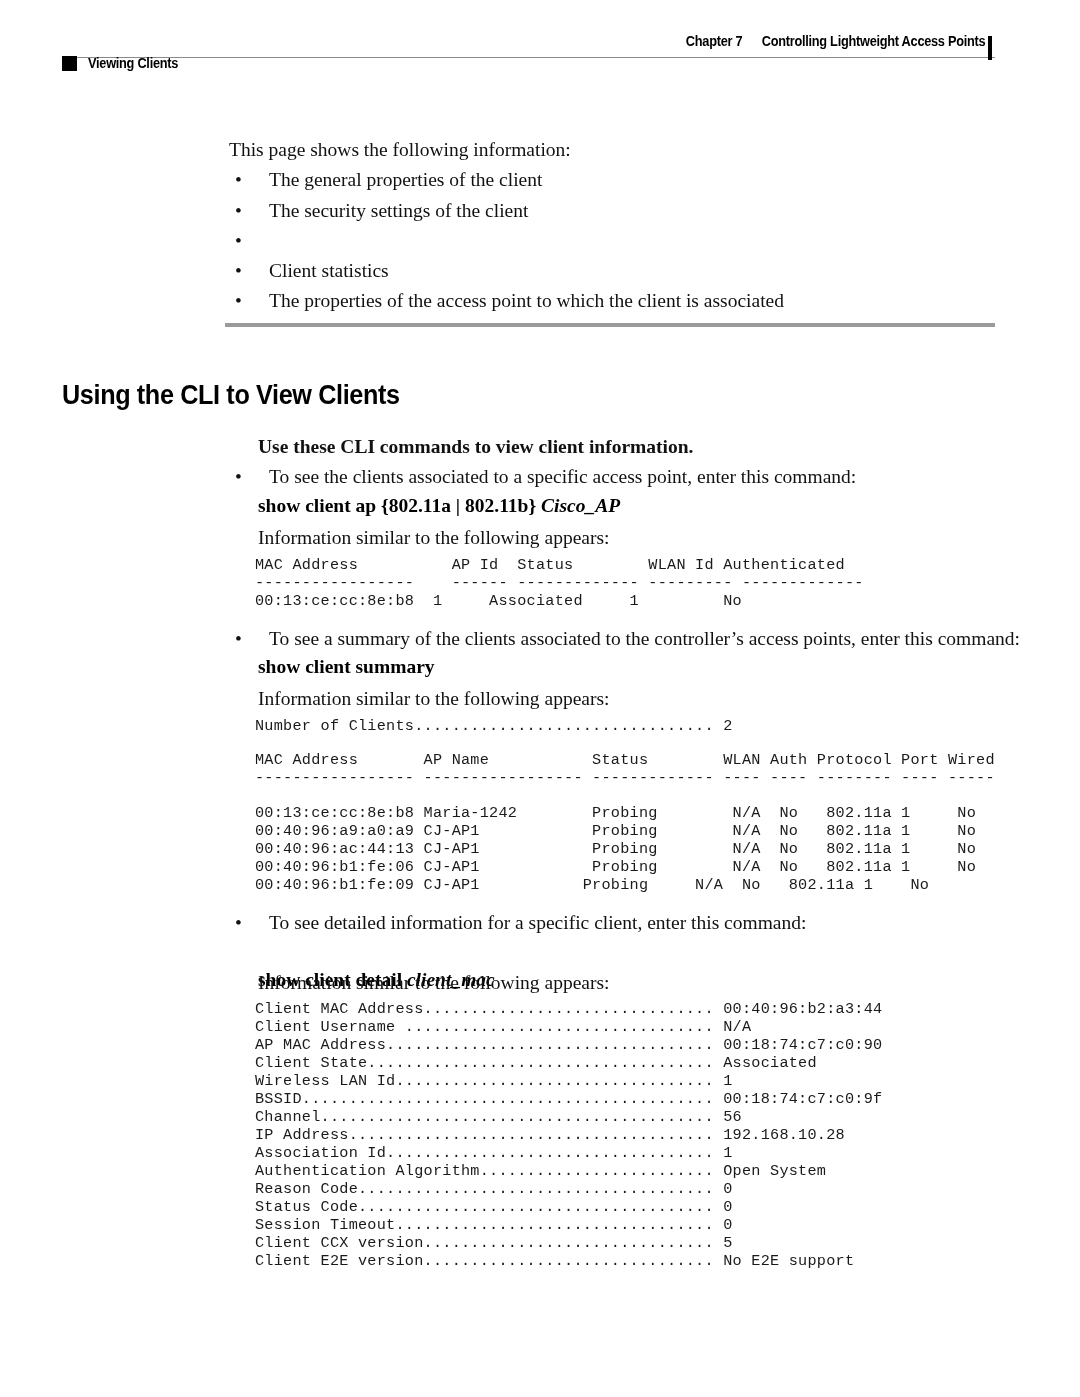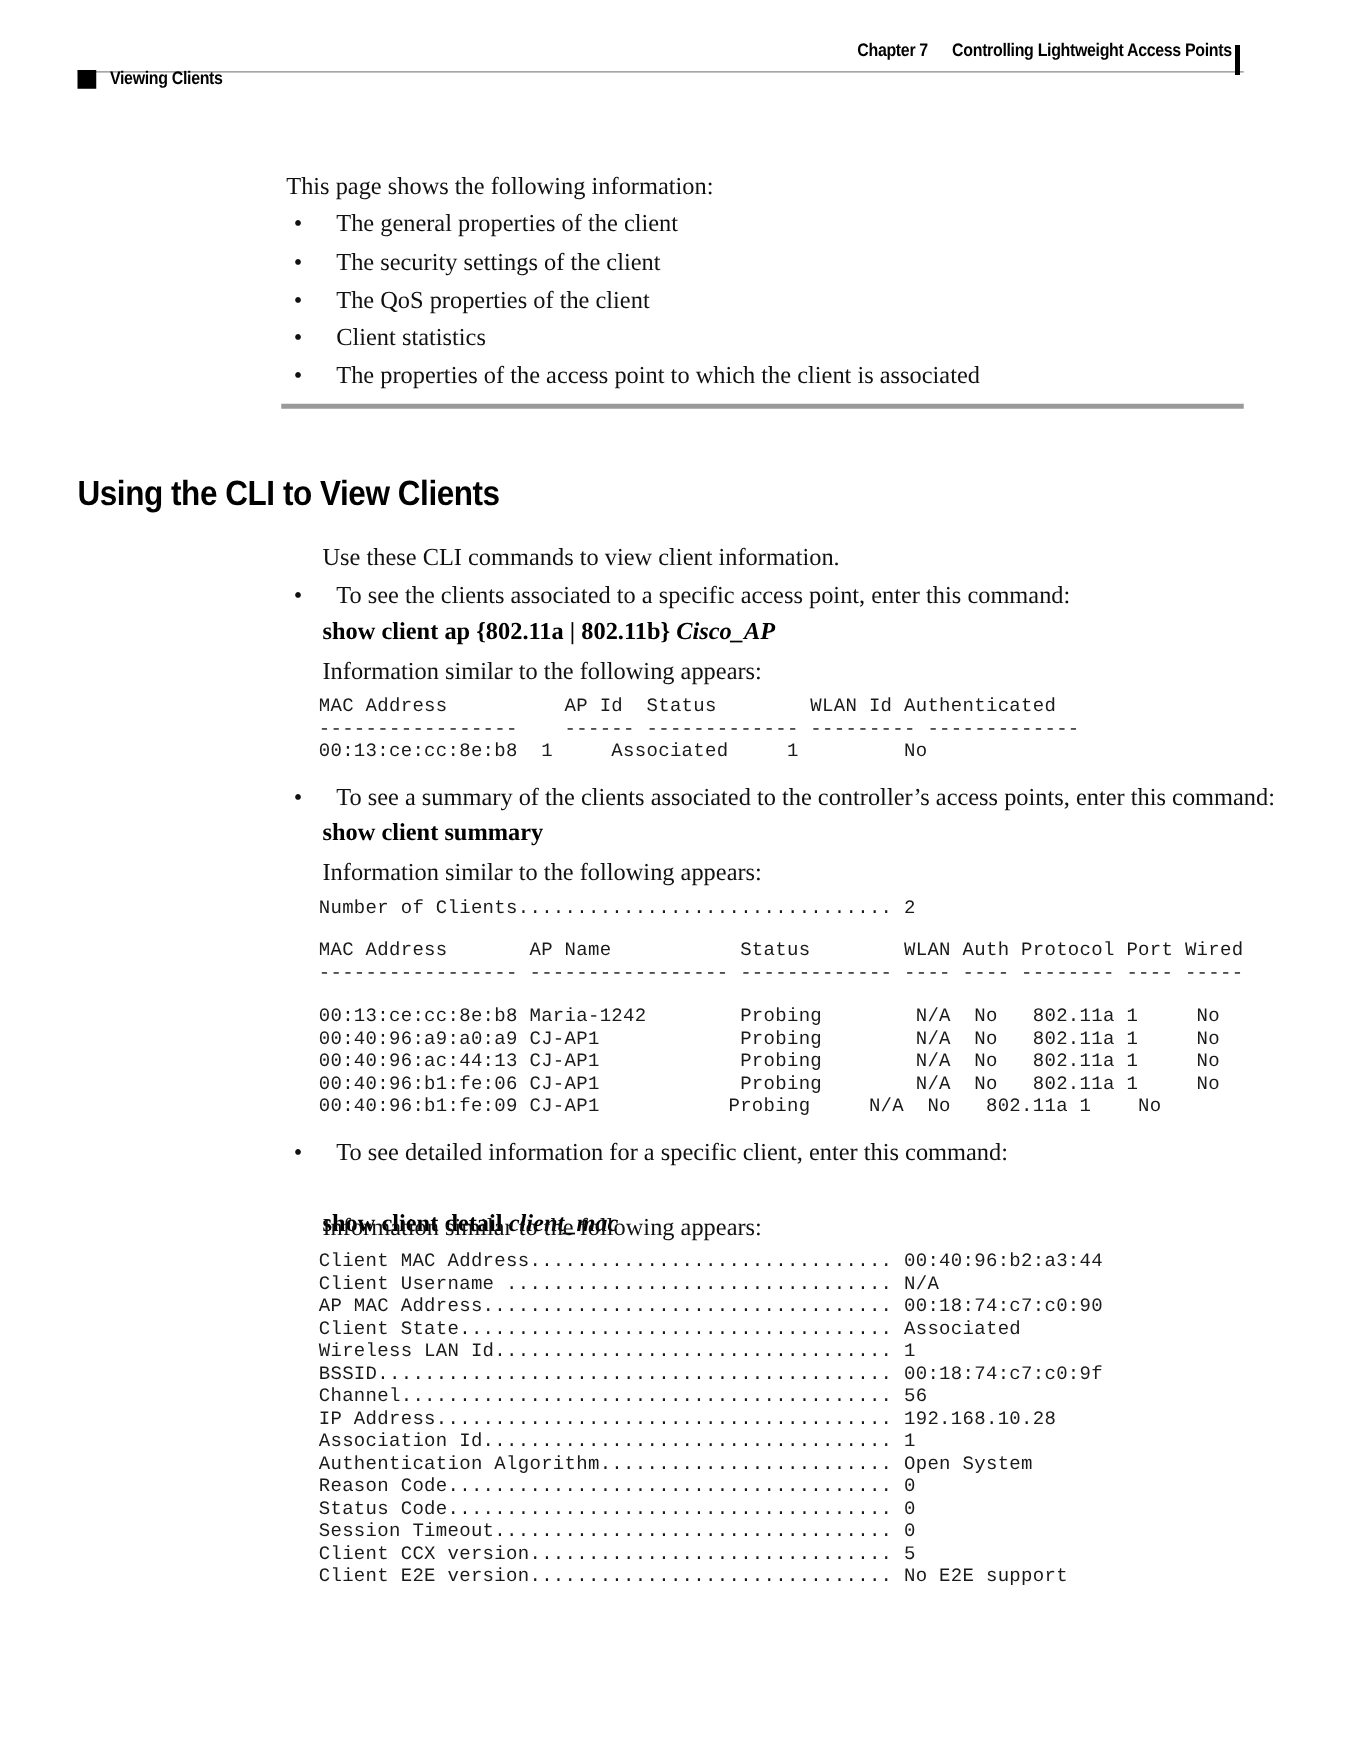--- a/index.html
+++ b/index.html
@@ -186,33 +186,33 @@
 
   <div class="para" style="left:229px; top:137px;">This page shows the following information:</div>
 
   <div class="bullet-row" style="left:235px; top:167px;">
     <span class="bullet-dot">•</span><span class="bullet-text">The general properties of the client</span>
   </div>
   <div class="bullet-row" style="left:235px; top:198px;">
     <span class="bullet-dot">•</span><span class="bullet-text">The security settings of the client</span>
   </div>
   <div class="bullet-row" style="left:235px; top:228px;">
-    <span class="bullet-dot">•</span><span class="bullet-text">The QoS properties of the client</span>
+    <span class="bullet-dot">•</span>
   </div>
   <div class="bullet-row" style="left:235px; top:258px;">
     <span class="bullet-dot">•</span><span class="bullet-text">Client statistics</span>
   </div>
   <div class="bullet-row" style="left:235px; top:288px;">
     <span class="bullet-dot">•</span><span class="bullet-text">The properties of the access point to which the client is associated</span>
   </div>
 
   <div class="section-rule"></div>
   <div class="section-heading">Using the CLI to View Clients</div>
 
-  <div class="para" style="left:258px; top:434px;">Use these CLI commands to view client information.</div>
+  <div class="para" style="left:258px; top:434px;font-weight:bold;">Use these CLI commands to view client information.</div>
 
   <div class="bullet-row" style="left:235px; top:464px;">
     <span class="bullet-dot">•</span><span class="bullet-text">To see the clients associated to a specific access point, enter this command:</span>
   </div>
   <div class="cmd" style="left:258px; top:495px;">
     <span>show client ap</span>
     <span class="braces">{802.11a | 802.11b}</span>
     <span class="arg">Cisco_AP</span>
   </div>
   <div class="para" style="left:258px; top:525px;">Information similar to the following appears:</div>

